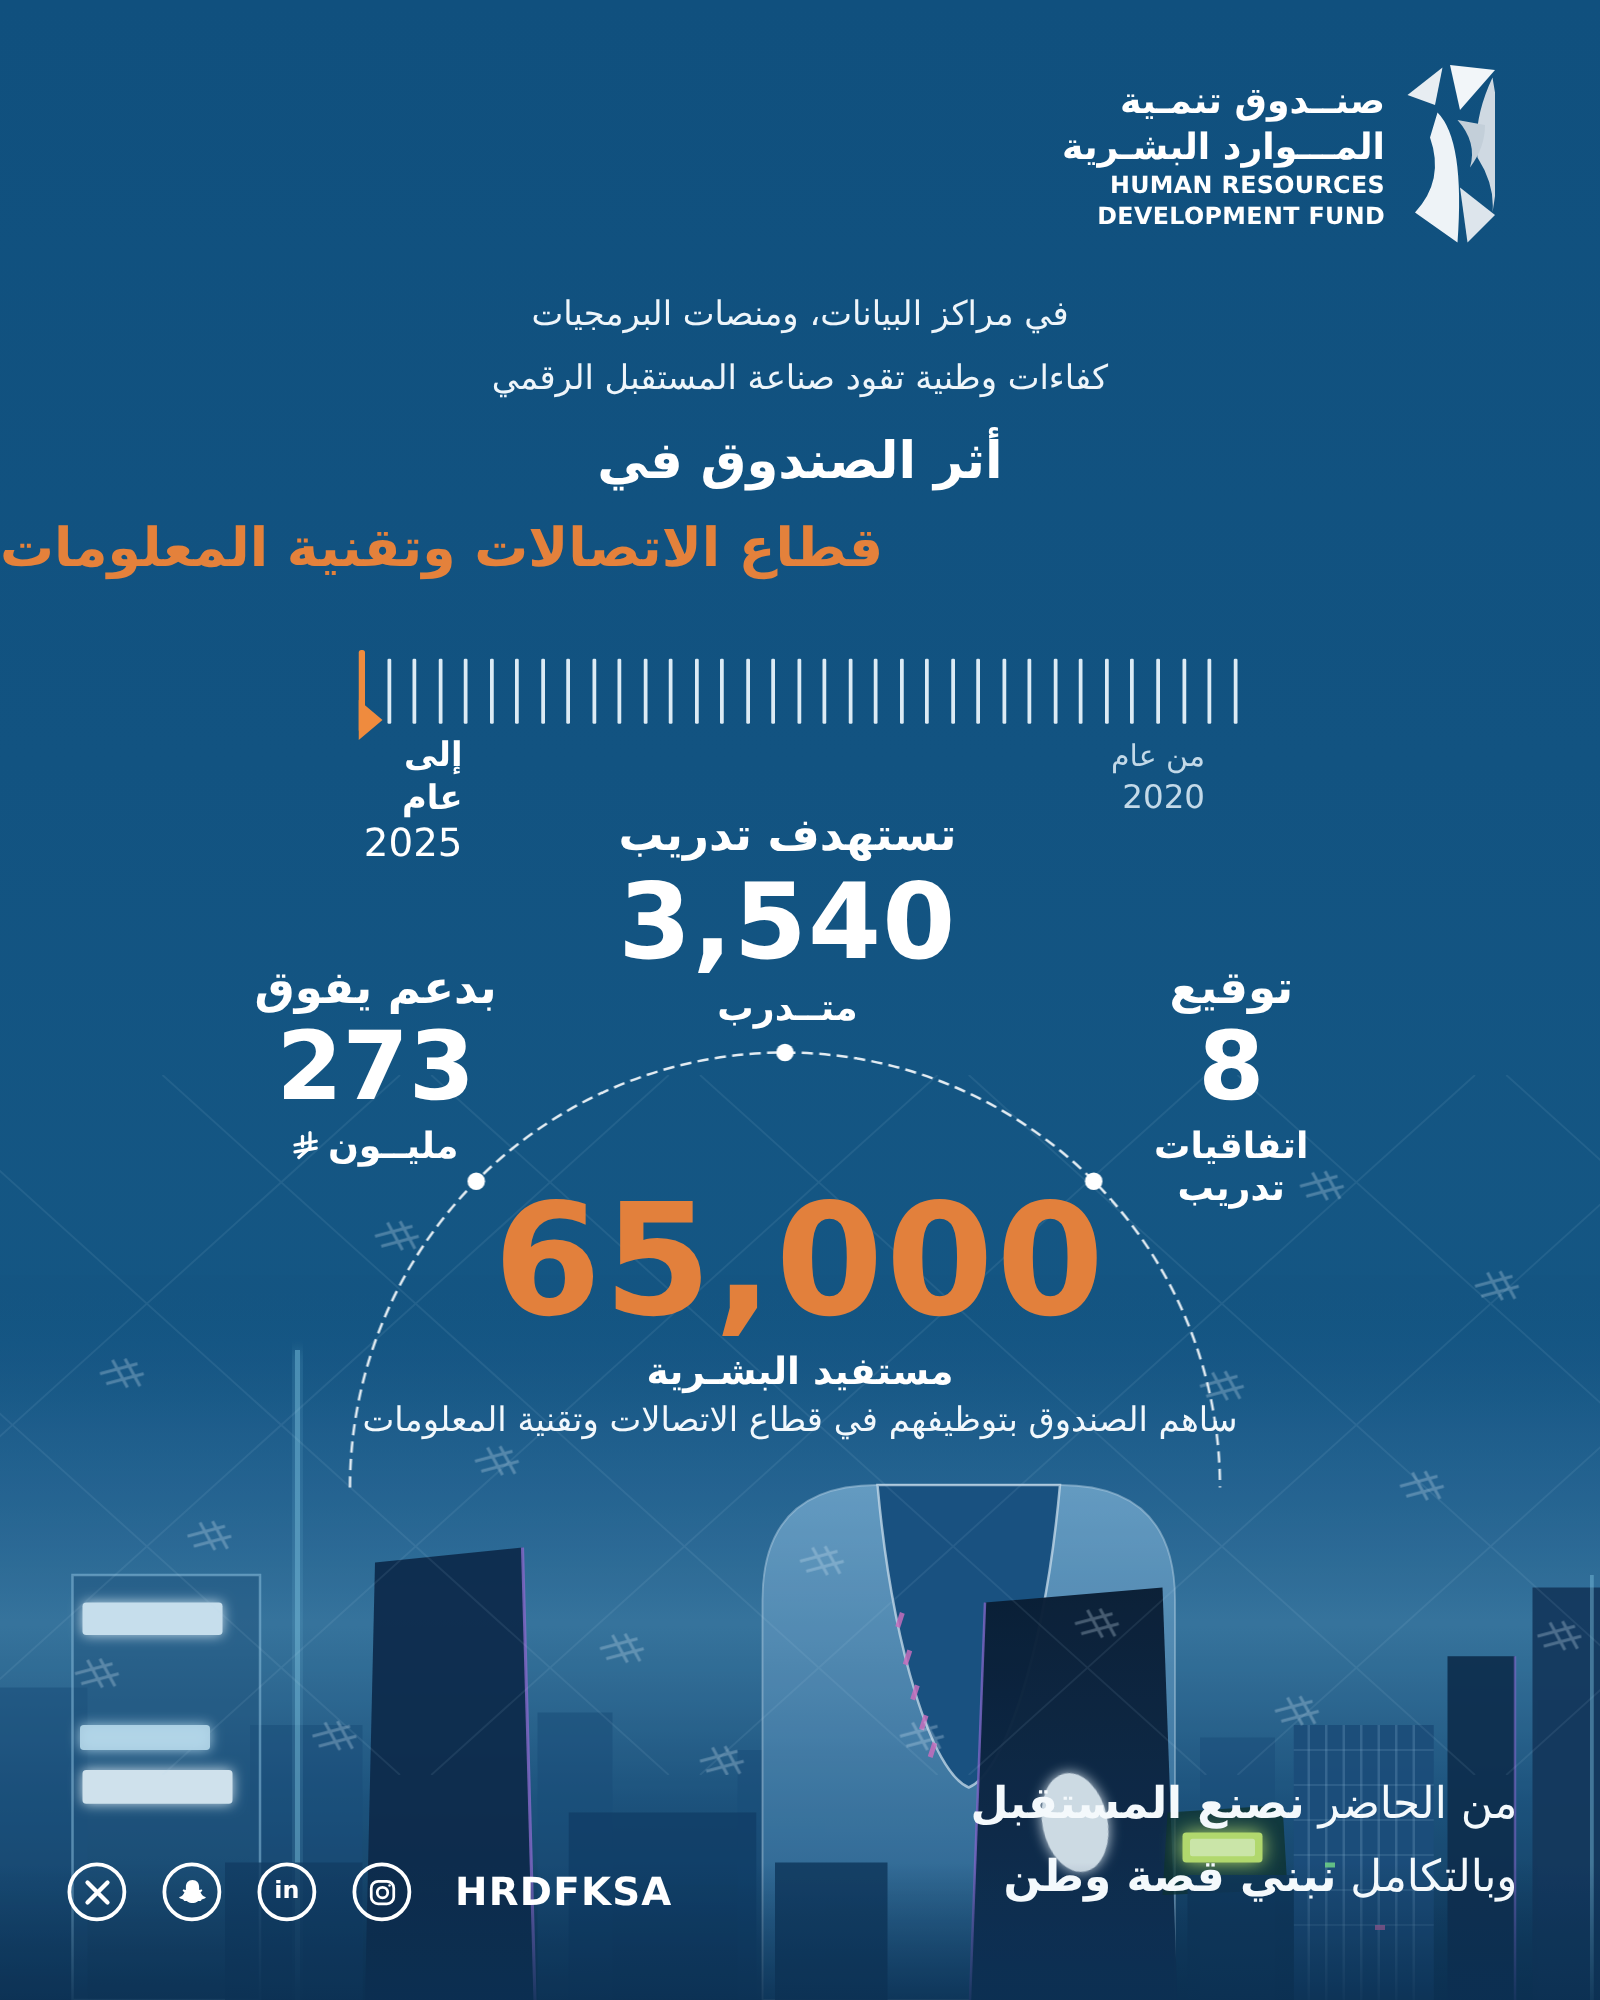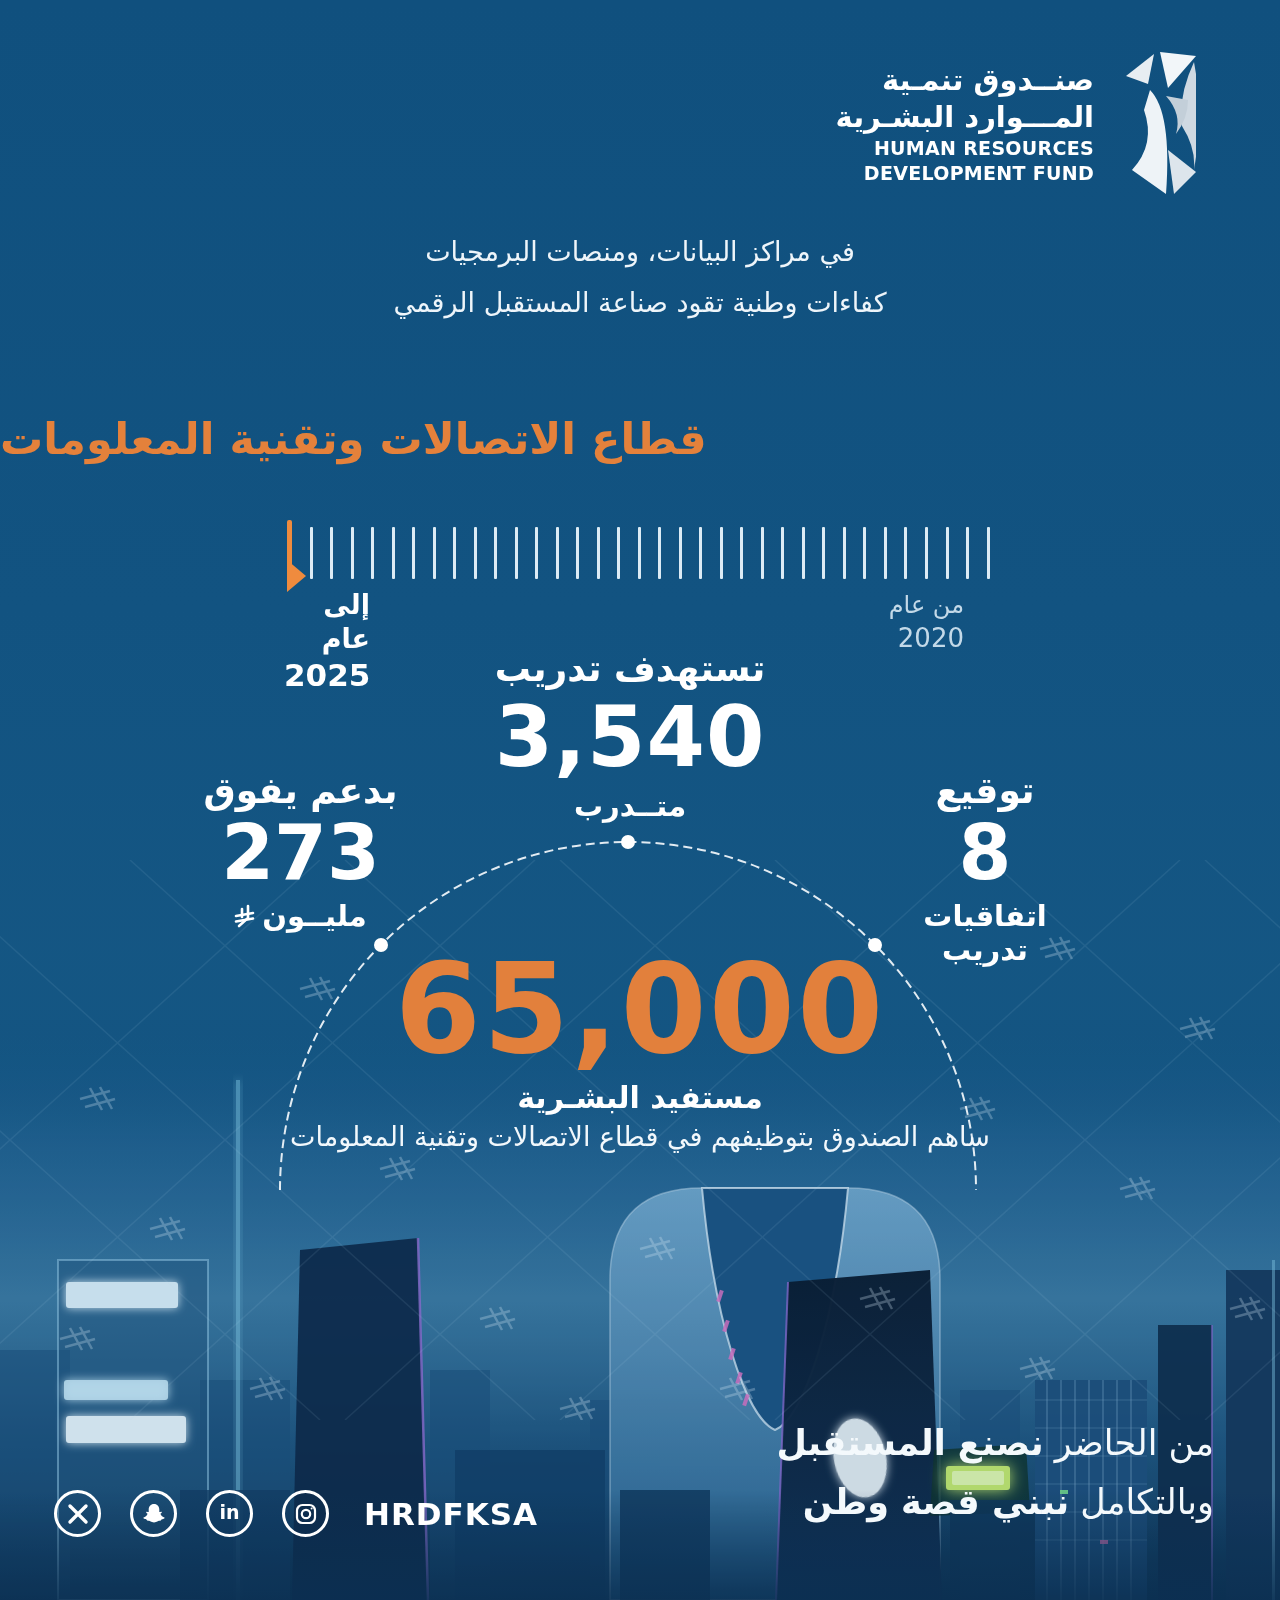--- a/index.html
+++ b/index.html
@@ -6,39 +6,39 @@
   .page{
     position:relative;width:1280px;height:1600px;overflow:hidden;
     background:linear-gradient(180deg,#10507e 0%,#125381 38%,#16588698 60%,#125380 100%);
     background-color:#12537f;
     font-family:"DejaVu Sans","Liberation Sans",sans-serif;color:#ffffff;
   }
   .abs{position:absolute;}
   svg{display:block;}
 
   
-  .logo{top:52px;right:84px;display:flex;align-items:center;gap:28px;}
+  .logo{top:52px;right:84px;display:flex;align-items:center;gap:14px;}
   .logo-text{text-align:right;}
   .logo-ar{font-size:29px;font-weight:700;line-height:37px;letter-spacing:0;}
   .logo-en{font-size:19px;font-weight:700;line-height:25px;letter-spacing:.3px;}
 
   
   .intro{top:226px;left:0;width:100%;text-align:center;font-size:27px;line-height:51px;color:#eef5fa;font-weight:500;}
   .title-pre{top:344px;left:0;width:100%;text-align:center;font-size:41px;font-weight:700;}
   .title-main{top:414px;left:0;width:100%;text-align:left;font-size:43px;font-weight:800;color:#e4813b;}
 
   
   .ticks{top:520px;left:287px;width:703px;height:72px;display:flex;justify-content:space-between;align-items:flex-start;}
   .tick{width:3px;height:52px;background:#dcebf5;margin-top:7px;border-radius:1px;flex:none;}
   .tick.orange{width:5px;height:66px;background:#ef8b3e;margin-top:0;border-radius:2px;}
   .pennant{position:absolute;left:287px;top:560px;width:0;height:0;
     border-top:16px solid transparent;border-bottom:16px solid transparent;border-left:19px solid #ef8b3e;}
   .to-year{top:588px;left:284px;width:86px;text-align:right;}
   .to-year .lbl{font-size:27px;font-weight:700;line-height:34px;}
-  .to-year .yr{font-size:31px;font-weight:700;line-height:38px;}
+  .to-year .yr{font-size:31px;font-weight:400;line-height:38px;}
   .from-year{top:590px;left:874px;width:90px;text-align:right;color:#c3d9e8;}
   .from-year .lbl{font-size:24px;font-weight:400;line-height:31px;}
   .from-year .yr{font-size:26px;font-weight:400;line-height:34px;}
 
   
   .stat{text-align:center;}
   .stat .top{font-size:36px;font-weight:700;}
   .stat .val{font-weight:800;line-height:1.05;}
   .stat .unit{font-size:29px;font-weight:700;}
   .stat-center{top:648px;left:390px;width:480px;}
@@ -258,20 +258,21 @@
         <path d="M46,98 L74,120 L52,142 Z" fill="#dde5ec"></path>
       </svg>
     </span>
   </div>
 
   <div class="abs intro" dir="rtl">
     <div>في مراكز البيانات، ومنصات البرمجيات</div>
     <div>كفاءات وطنية تقود صناعة المستقبل الرقمي</div>
   </div>
 
+  <div class="abs title-pre" dir="rtl">أثر الصندوق في</div>
   <div class="abs title-main" dir="rtl">قطاع الاتصالات وتقنية المعلومات</div>
 
   <div class="abs ticks" id="ticks">
       <span class="tick orange"></span>
       <span class="tick"></span>
       <span class="tick"></span>
       <span class="tick"></span>
       <span class="tick"></span>
       <span class="tick"></span>
       <span class="tick"></span>

